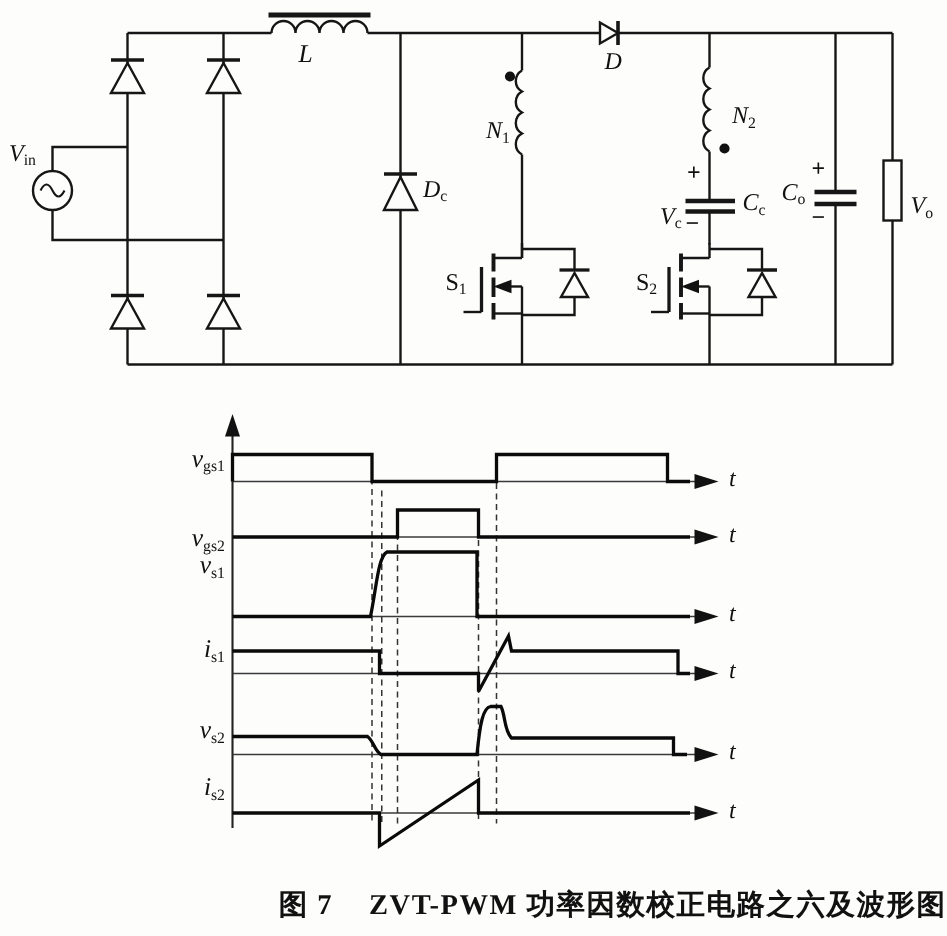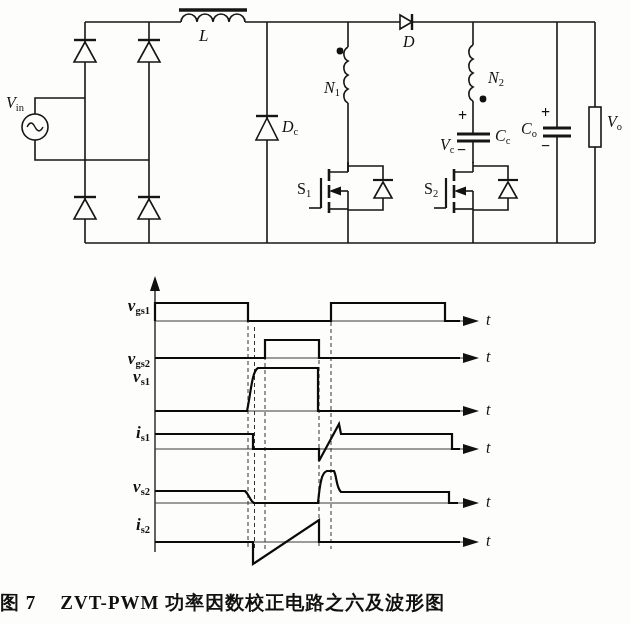--- a/index.html
+++ b/index.html
@@ -3,24 +3,24 @@
 <meta charset="utf-8">
 <style>
   html,body{margin:0;padding:0;}
   body{width:631px;height:624px;position:relative;background:#fdfdfc;overflow:hidden;
        font-family:"Liberation Serif", serif;color:#111;}
   #canvas{position:absolute;left:0;top:0;width:631px;height:624px;}
   svg{position:absolute;left:0;top:0;}
   .clabel{position:absolute;font-style:italic;font-size:16px;line-height:1;white-space:nowrap;}
   .clabel sub, .wf-label sub{font-style:normal;font-size:10.5px;line-height:1;vertical-align:-3px;letter-spacing:0;}
   .sign{position:absolute;font-style:normal;font-size:16px;font-weight:bold;line-height:1;}
-  .wf-label{position:absolute;font-style:italic;font-weight:bold;font-size:17px;line-height:1;
+  .wf-label{position:absolute;font-style:italic;font-weight:normal;font-size:17px;line-height:1;
             right:481px;white-space:nowrap;}
   .t-label{position:absolute;left:486px;font-style:italic;font-size:16px;line-height:1;}
-  .caption{position:absolute;left:0;top:590px;width:631px;text-align:left;
+  .caption{position:absolute;left:0;top:590px;width:631px;text-align:right;
            font-weight:bold;font-size:19px;letter-spacing:1px;white-space:nowrap;}
   .cap-gap{margin-left:24px;}
 </style>
 </head>
 <body>
 
 <div id="canvas">
 
 <svg width="631" height="624" viewBox="0 0 631 624">
 
@@ -159,21 +159,21 @@
 <span class="clabel" style="left:403px;top:34px"><span>D</span></span>
 <span class="clabel" style="left:324px;top:80px"><span>N</span><sub>1</sub></span>
 <span class="clabel" style="left:488px;top:70px"><span>N</span><sub>2</sub></span>
 <span class="sign" style="left:458px;top:108px"><span>+</span></span>
 <span class="clabel" style="left:440px;top:137px"><span>V</span><sub>c</sub></span>
 <span class="sign" style="left:457px;top:142px"><span>−</span></span>
 <span class="clabel" style="left:495px;top:128px"><span>C</span><sub>c</sub></span>
 <span class="sign" style="left:541px;top:105px"><span>+</span></span>
 <span class="clabel" style="left:521px;top:121px"><span>C</span><sub>o</sub></span>
 <span class="sign" style="left:541px;top:138px"><span>−</span></span>
-<span class="clabel" style="left:607px;top:114px"><span>V</span><sub>o</sub></span>
+<span class="clabel" style="left:607px;top:130px"><span>V</span><sub>o</sub></span>
 <span class="clabel" style="left:297px;top:181px;font-style:normal"><span>S</span><sub>1</sub></span>
 <span class="clabel" style="left:424px;top:181px;font-style:normal"><span>S</span><sub>2</sub></span>
 
 <span class="wf-label" style="top:297px"><span>v</span><sub>gs1</sub></span>
 <span class="wf-label" style="top:350px"><span>v</span><sub>gs2</sub></span>
 <span class="wf-label" style="top:368px"><span>v</span><sub>s1</sub></span>
 <span class="wf-label" style="top:424px"><span>i</span><sub>s1</sub></span>
 <span class="wf-label" style="top:478px"><span>v</span><sub>s2</sub></span>
 <span class="wf-label" style="top:516px"><span>i</span><sub>s2</sub></span>
 

